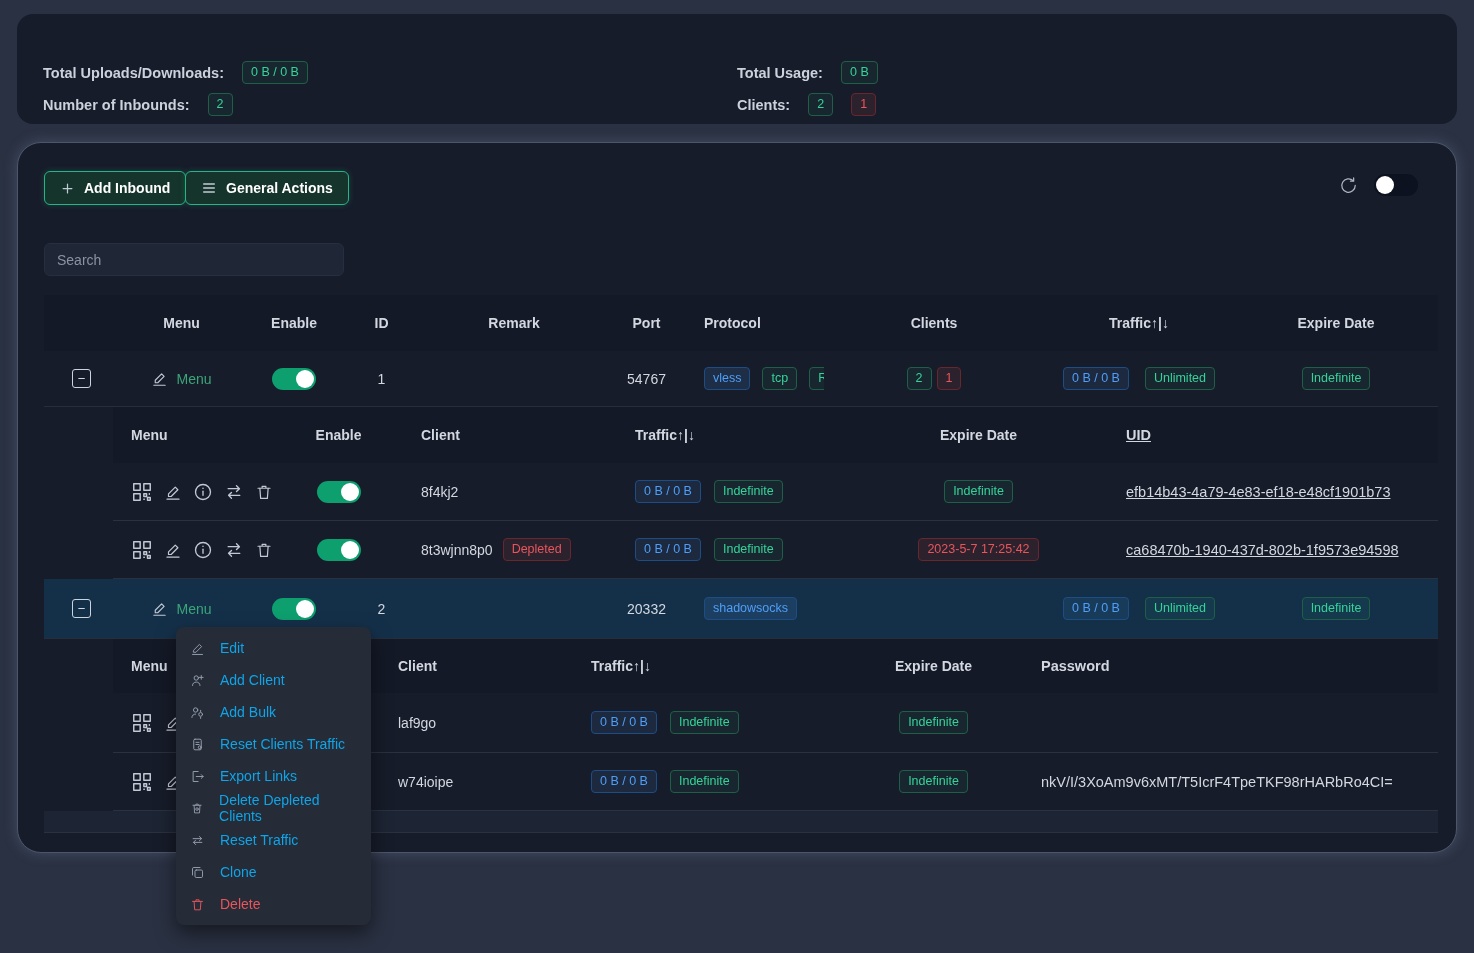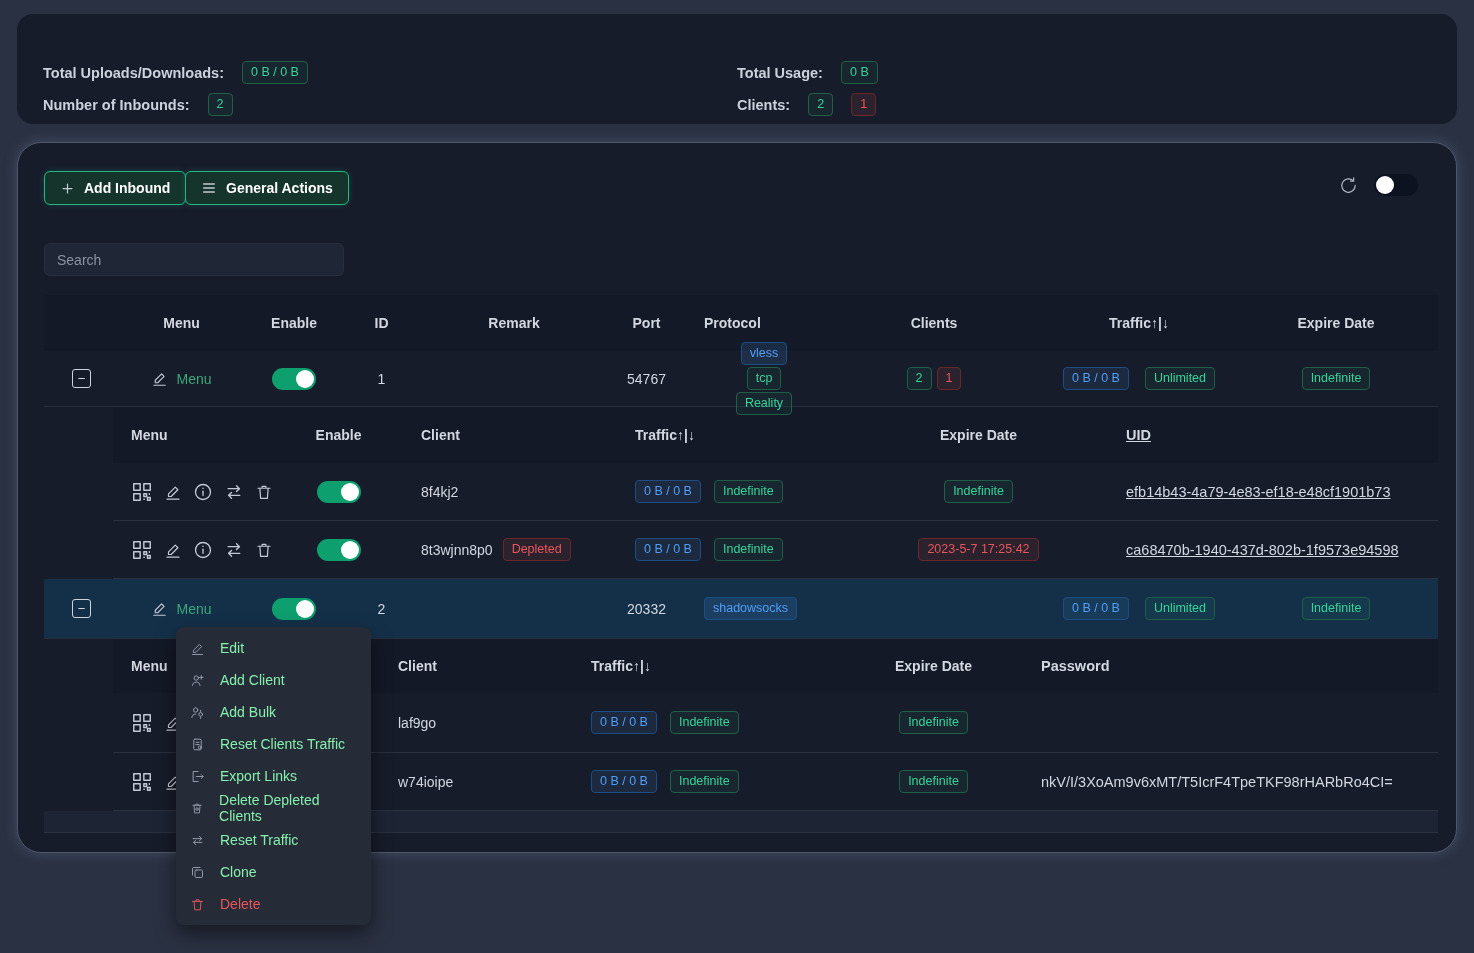--- a/index.html
+++ b/index.html
@@ -77,21 +77,21 @@
 
   .icon-row { display:flex; align-items:center; gap:11px; }
   .ic { stroke:#c3c9d4; fill:none; stroke-width:1.6; stroke-linecap:round; stroke-linejoin:round; }
   .ic-sm { width:15px; height:15px; stroke:#9aa2b1; fill:none; stroke-width:1.5; stroke-linecap:round; stroke-linejoin:round; }
   .ic-red { stroke:#e8565c; }
 
   
   .dropdown { position:absolute; left:158px; top:484px; width:195px; background:#252b37;
     border-radius:8px; box-shadow:0 8px 20px rgba(0,0,0,.5); padding:5px 0; z-index:30; }
   .dd-item { display:flex; align-items:center; gap:15px; height:32px; padding:0 14px;
-    font-size:14px; color:#86efac; cursor:pointer; }
+    font-size:14px; color:#0ea5e9; cursor:pointer; }
   .dd-item.danger { color:#e8565c; }
 </style>
 </head>
 <body>
 
 <div class="screen">
 
   <section class="stats-card">
     <div class="stat-group" style="left:26px; top:47px;">
       <span>Total Uploads/Downloads:</span>
@@ -168,21 +168,21 @@
           </span>
         </div>
         <div class="cell c-en">
             <div class="switch on">
               <div class="knob"></div>
             </div>
           </div>
         <div class="cell c-id">1</div>
         <div class="cell c-rem"></div>
         <div class="cell c-port">54767</div>
-        <div class="cell c-proto" style="gap:2px;flex-direction:column;">
+        <div class="cell c-proto" style="gap:12px;">
           <span class="badge tag-blue">vless</span>
           <span class="badge b-green">tcp</span>
           <span class="badge b-green">Reality</span>
         </div>
         <div class="cell c-cli" style="gap:5px;">
           <span class="badge b-green">2</span>
           <span class="badge b-red">1</span>
         </div>
         <div class="cell c-traf" style="gap:16px;">
           <span class="badge b-blue">0 B / 0 B</span>

